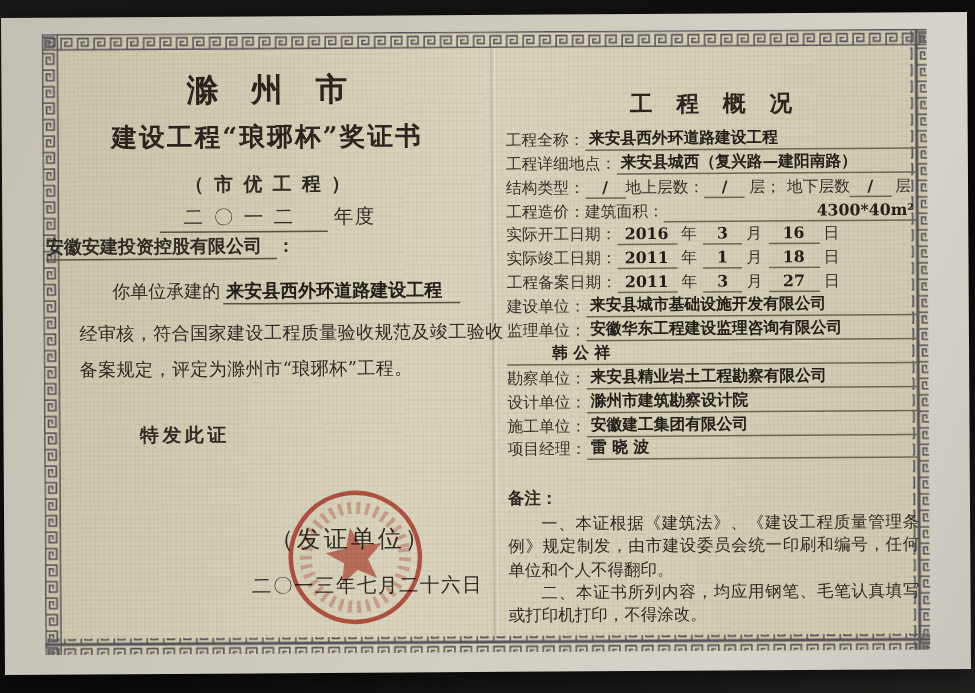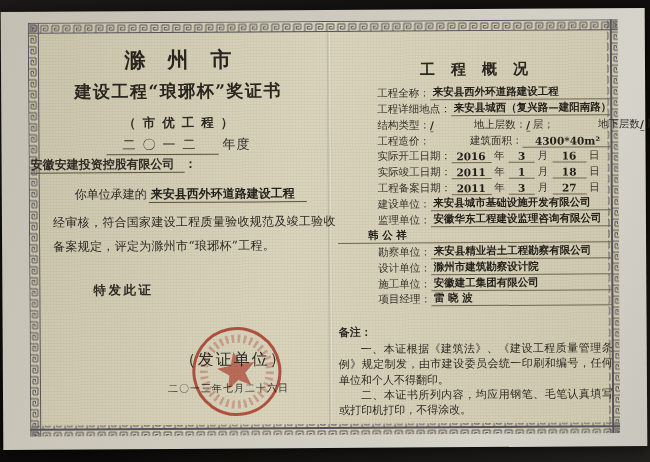--- a/index.html
+++ b/index.html
@@ -37,41 +37,41 @@
   .ysuf   { margin-left:4px; letter-spacing:1px; }
   .awardee{ left:2px; top:134px; font-size:12px; font-weight:600; white-space:nowrap; }
   .aw     { border-bottom:1px solid #58513f; padding:0 10px 1px 0; }
   .intro  { left:46px; top:164px; font-size:12px; white-space:nowrap; }
   .proj   { font-weight:700; border-bottom:1px solid #58513f; padding:0 12px 1px 2px; margin-left:2px; color:#23201b; }
   .para   { font-size:12px; white-space:nowrap; letter-spacing:.3px; }
   .para1  { left:24px; top:192px; }
   .para2  { left:24px; top:216px; }
   .issue  { left:64px; top:260px; font-size:12.5px; font-weight:600; letter-spacing:2.5px; }
   .issuer { left:150px; top:328px; width:120px; font-size:16px; letter-spacing:2px; }
-  .idate  { left:138px; top:360px; font-size:10px; letter-spacing:1px; white-space:nowrap; }
+  .idate  { left:138px; top:360px; font-size:13px; letter-spacing:1px; white-space:nowrap; }
   .seal   { position:absolute; left:160px; top:303px; width:94px; height:94px; opacity:.85;
             mix-blend-mode:multiply; transform:rotate(-10deg); }
 
   
   .rp      { position:absolute; left:309px; top:0; width:274px; height:414px; }
   .rheader { position:absolute; left:0; top:40px; width:274px; text-align:center; font-size:15px;
              font-weight:bold; letter-spacing:16px; text-indent:16px; color:#2a261f; }
   .rows    { position:absolute; left:0; top:64px; width:274px; }
   .row     { display:flex; align-items:flex-end; height:15.9px; font-size:10.5px;
              white-space:nowrap; color:#35302a; }
-  .lbl     { flex:0 0 auto;margin-left:40px; }
+  .lbl     { flex:0 0 auto; }
   .val     { flex:1 1 auto; border-bottom:1px solid #6e6654; font-weight:700; color:#23201b;
              padding:0 2px 0 3px; overflow:hidden; }
   .num     { border-bottom:1px solid #6e6654; font-weight:700; color:#23201b; text-align:center; }
   .w40 { width:40px; } .w26 { width:26px; } .w30 { width:30px; } .w34 { width:34px; }
   .unit    { margin:0 4px 0 3px; }
   .gap     { }
   .vcost   { flex:0 0 auto; width:92px; text-align:center; border-bottom:1px solid #6e6654;
              font-weight:700; color:#23201b; }
-  .varea   { text-align:center;margin-top:24px; }
+  .varea   { text-align:right;margin-top:24px; }
   .vname   { padding-left:30px; }
   .remarks { position:absolute; left:0; top:304px; width:274px; font-size:11px;
              line-height:15.2px; color:#2e2a24; }
   .rtitle  { font-weight:600; margin-bottom:2px; }
   .ritem   { margin:0; text-indent:22px; text-align:justify; }
 </style>
 </head>
 <body>
 
 <div class="photo">

